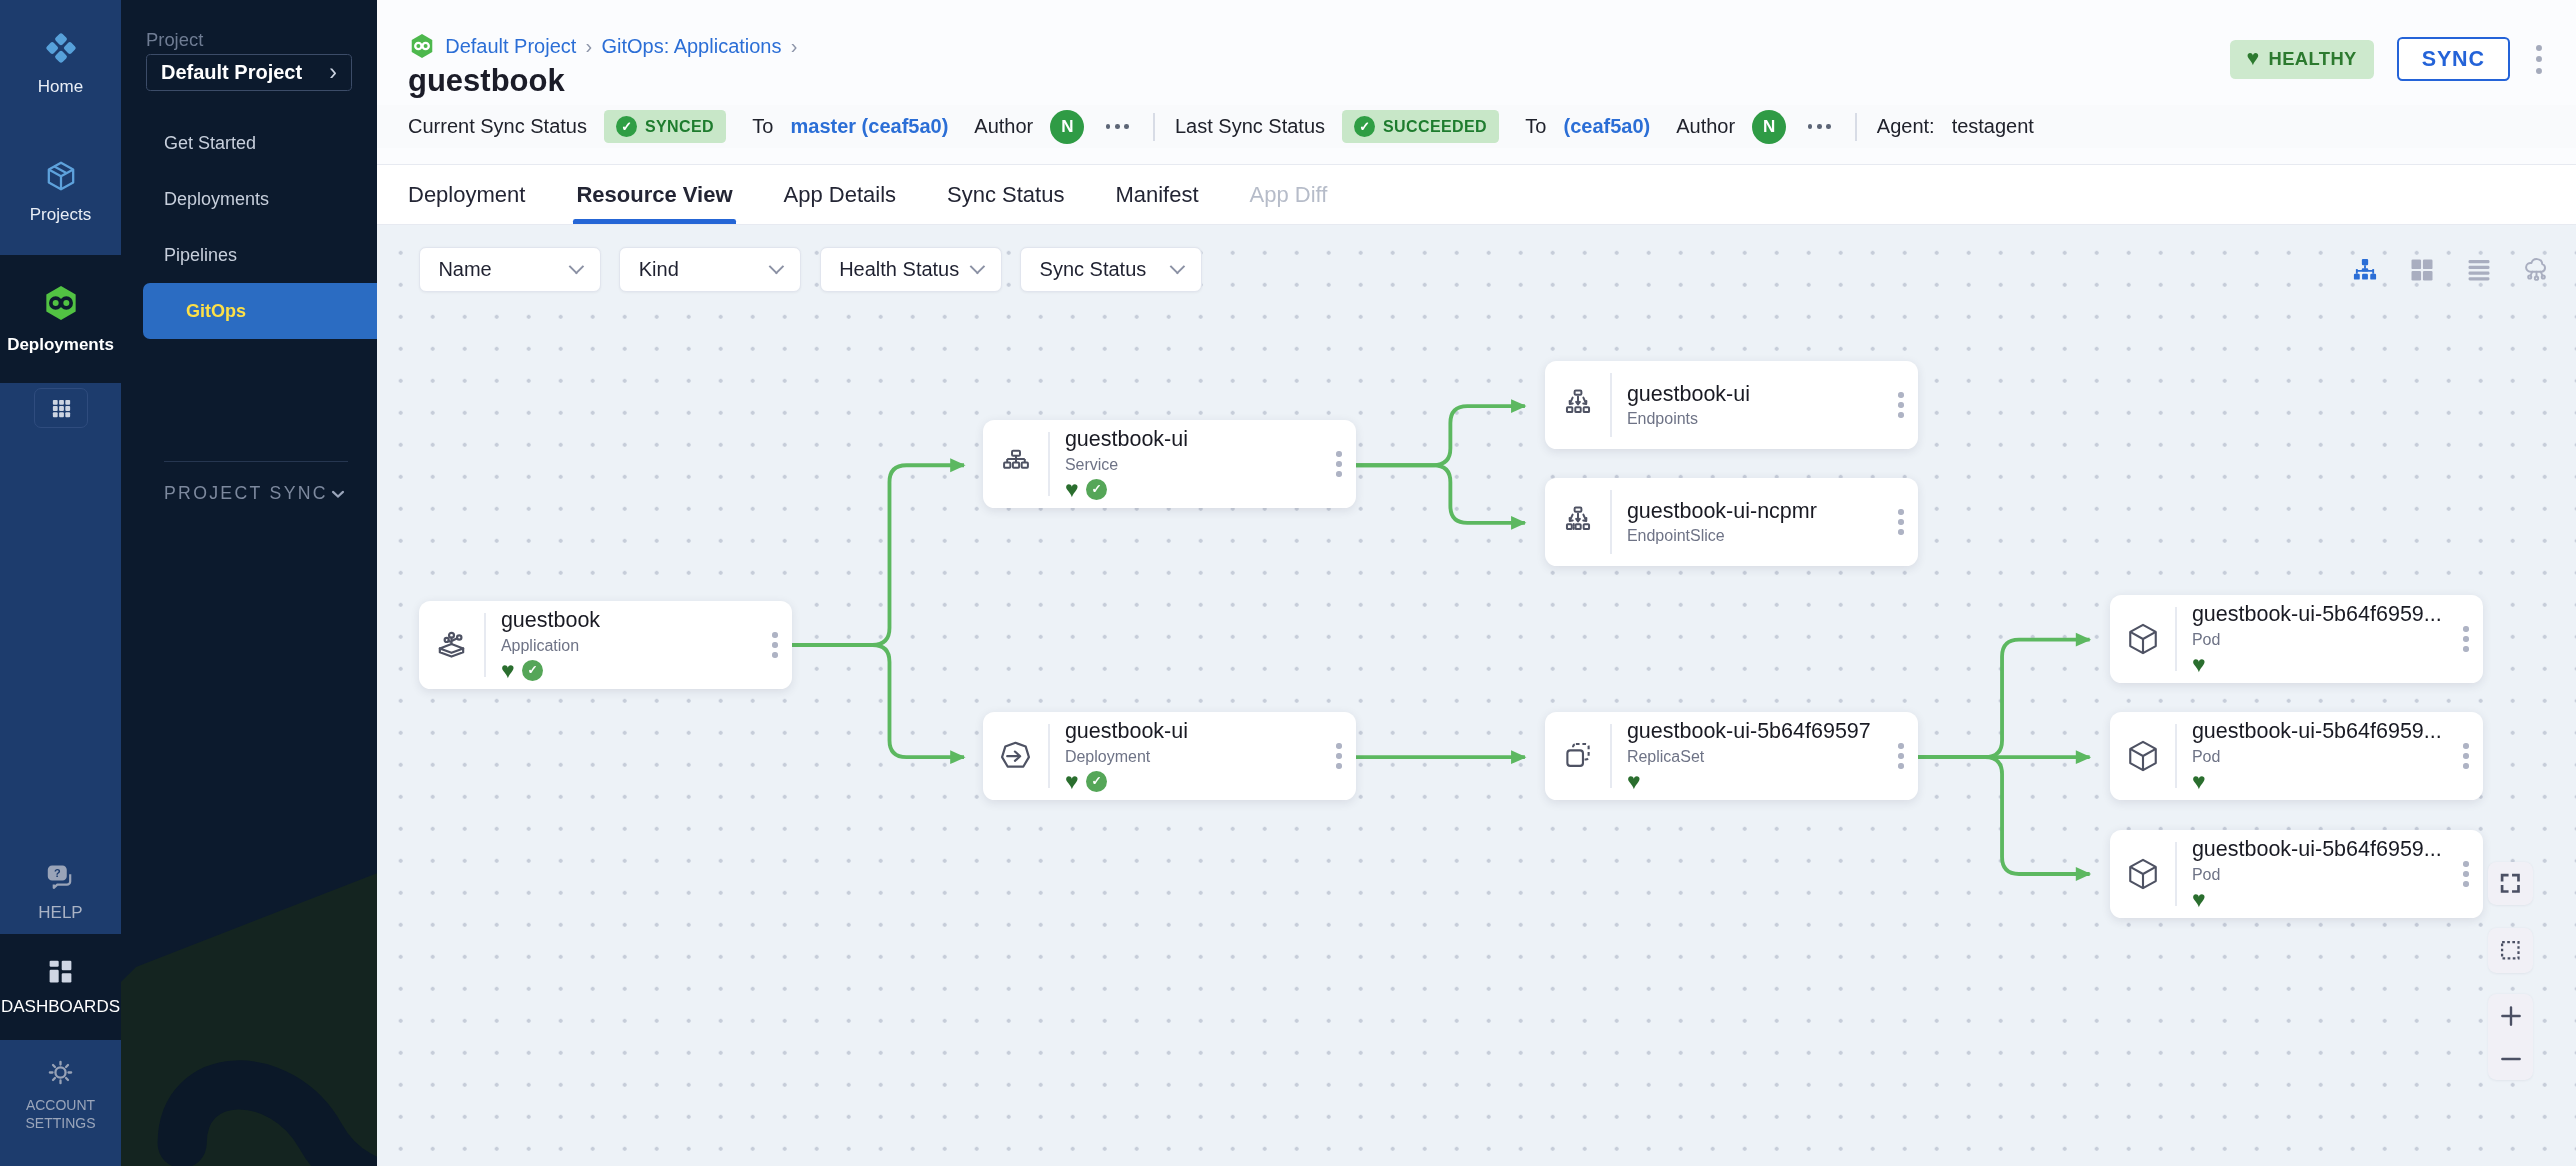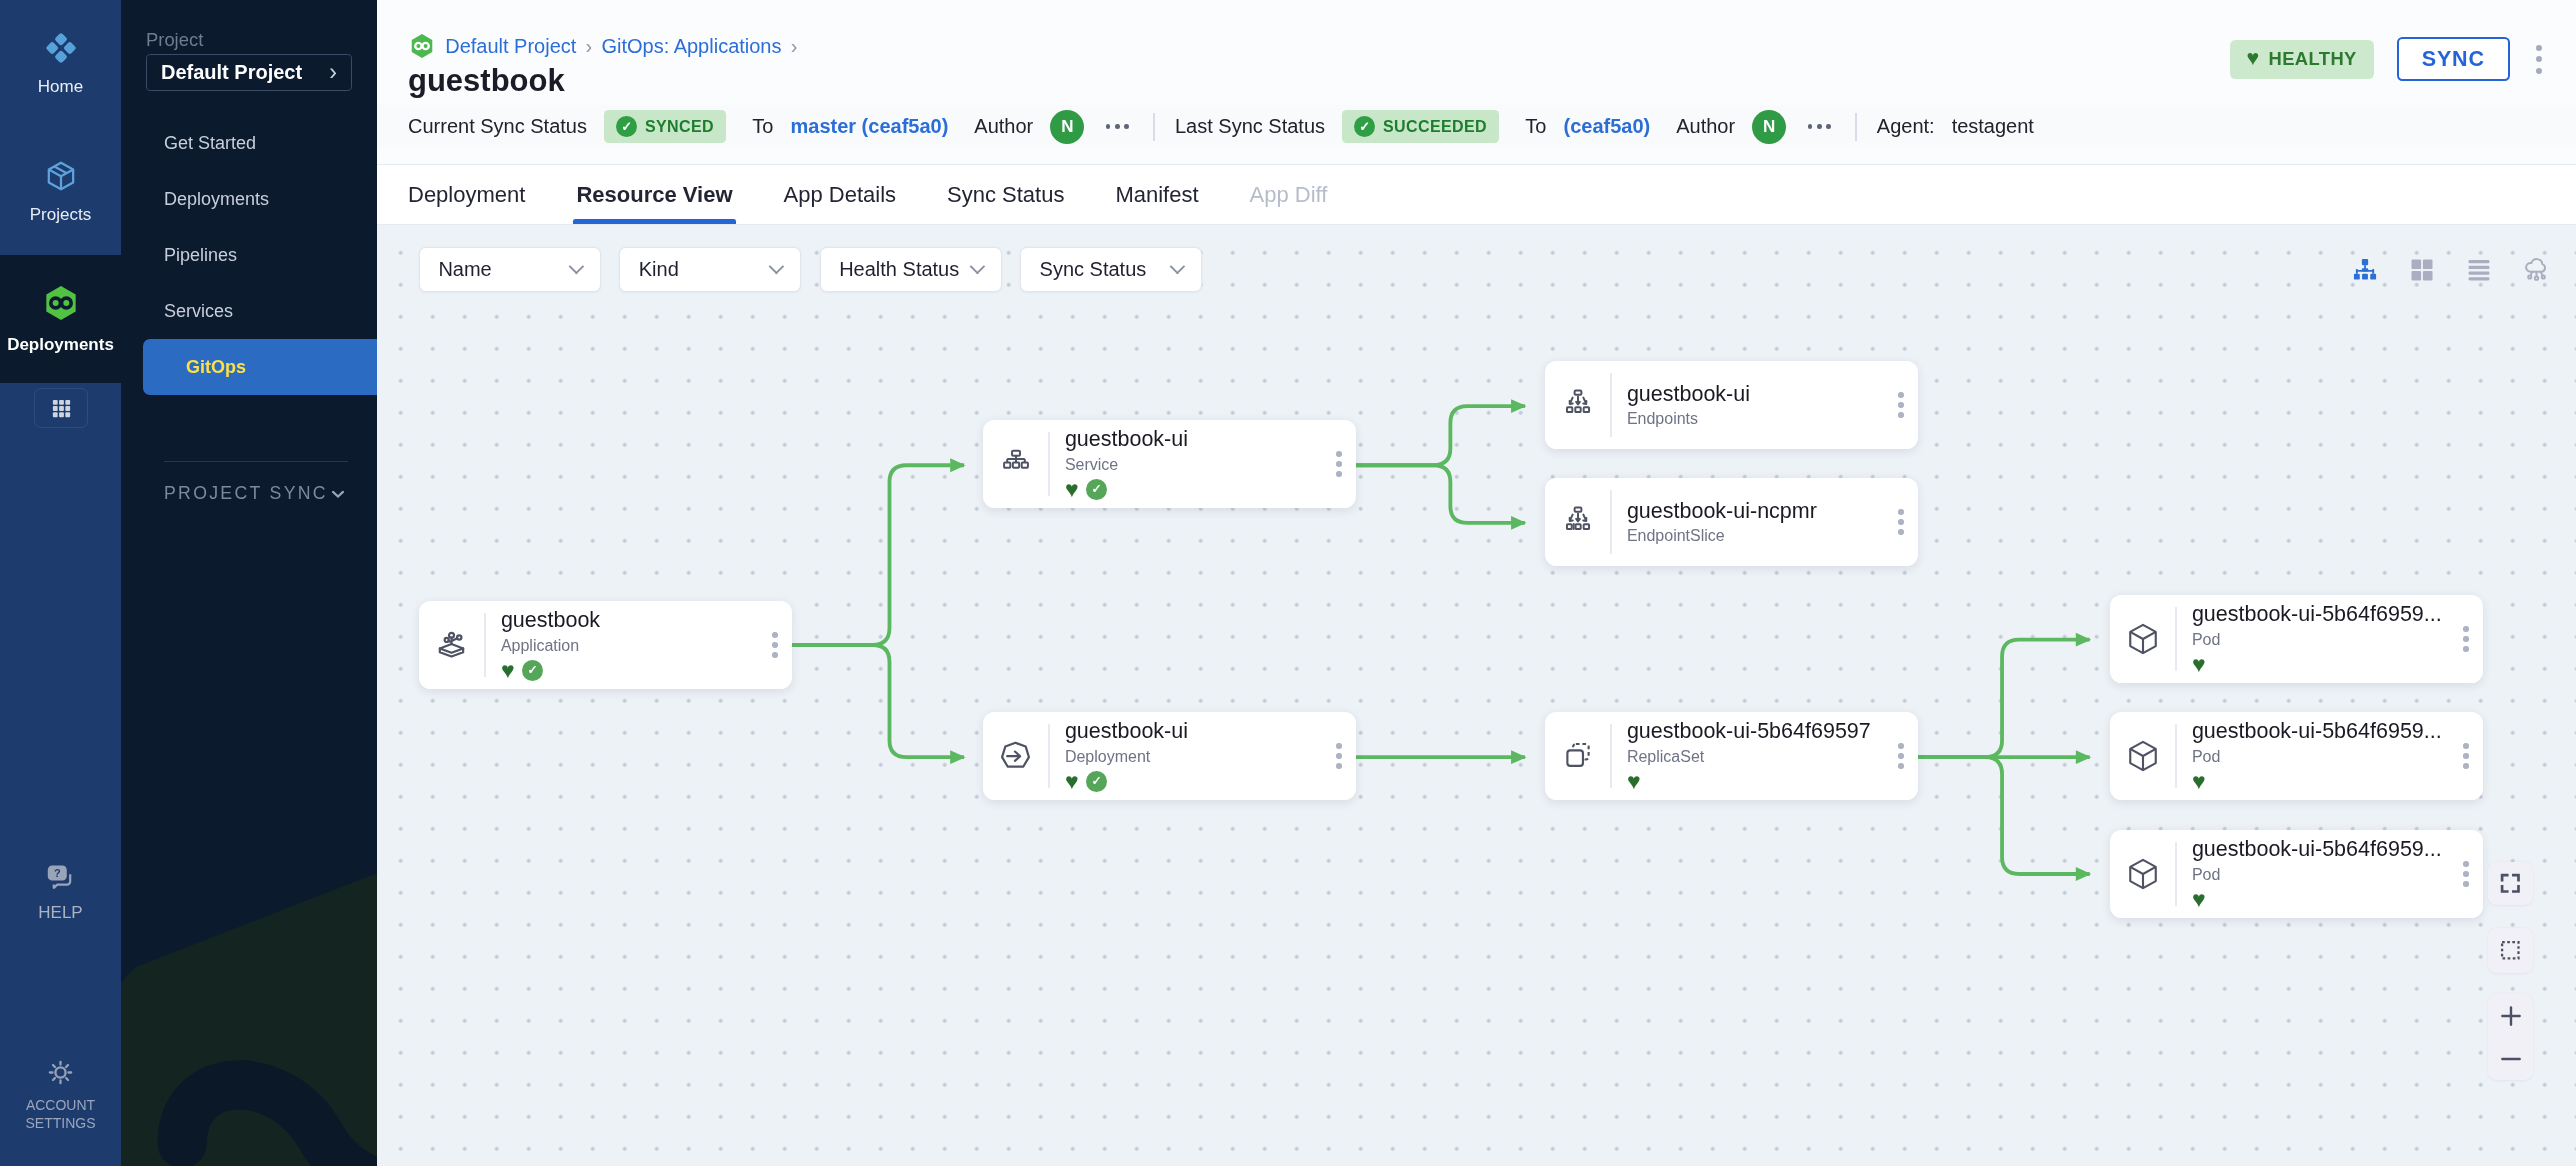--- a/index.html
+++ b/index.html
@@ -154,20 +154,31 @@
   <div class="rail-bottom rail-help">
     <span>
       <svg width="31" height="31" viewBox="0 0 24 24" fill="none" stroke="#9aa4b8" stroke-width="1.7" stroke-linejoin="round">
           <rect x="3" y="3.5" width="13" height="10" rx="2.5" fill="#9aa4b8"></rect>
           <path d="M19.5 9.5 V15 a2.5 2.5 0 0 1 -2.5 2.5 H9.5 L6.8 20 V17.5"></path>
           <text x="9.5" y="11.6" font-size="8.5" fill="#1d3c6d" stroke="none" font-weight="bold" text-anchor="middle" font-family="Liberation Sans, sans-serif">?</text>
         </svg>
     </span>
     <span class="lbl2">HELP</span>
   </div>
+  <div class="rail-bottom rail-dash">
+    <span>
+      <svg width="29" height="29" viewBox="0 0 24 24" fill="#cfd6e4">
+          <rect x="3" y="3" width="7.5" height="5" rx="1"></rect>
+          <rect x="13" y="3" width="8" height="8" rx="1"></rect>
+          <rect x="3" y="10.5" width="7.5" height="10.5" rx="1"></rect>
+          <rect x="13" y="13.5" width="8" height="7.5" rx="1"></rect>
+        </svg>
+    </span>
+    <span class="lbl2">DASHBOARDS</span>
+  </div>
   <div class="rail-bottom rail-account">
     <span>
       <svg width="29" height="29" viewBox="0 0 24 24" fill="none" stroke="#98a2b6" stroke-width="1.9" stroke-linecap="round">
           <circle cx="12" cy="12" r="4.2"></circle>
           <path d="M12 3.2 V5.4 M12 18.6 V20.8 M3.2 12 H5.4 M18.6 12 H20.8 M5.8 5.8 L7.4 7.4 M16.6 16.6 L18.2 18.2 M18.2 5.8 L16.6 7.4 M7.4 16.6 L5.8 18.2"></path>
         </svg>
     </span>
     <span class="lbl2">ACCOUNT SETTINGS</span>
   </div>
 </div>
@@ -179,21 +190,20 @@
   </svg>
   <div class="proj-label">Project</div>
   <div class="proj-select">
     <span>Default Project</span>
     <span class="chev">›</span>
   </div>
   <div class="menu">
     <div class="menu-item">Get Started</div>
     <div class="menu-item">Deployments</div>
     <div class="menu-item">Pipelines</div>
-    <div class="menu-item">Services</div>
     <div class="menu-item selected">GitOps</div>
   </div>
   <div class="menu-divider"></div>
   <div class="proj-setup">
     <span>PROJECT SYNC</span>
     <span>
         <svg width="20" height="20" viewBox="0 0 24 24" fill="none" stroke="#9aa5ba" stroke-width="2.6" stroke-linecap="round">
           <path d="M6 9.5 L12 15 L18 9.5"></path>
         </svg>
       </span>

